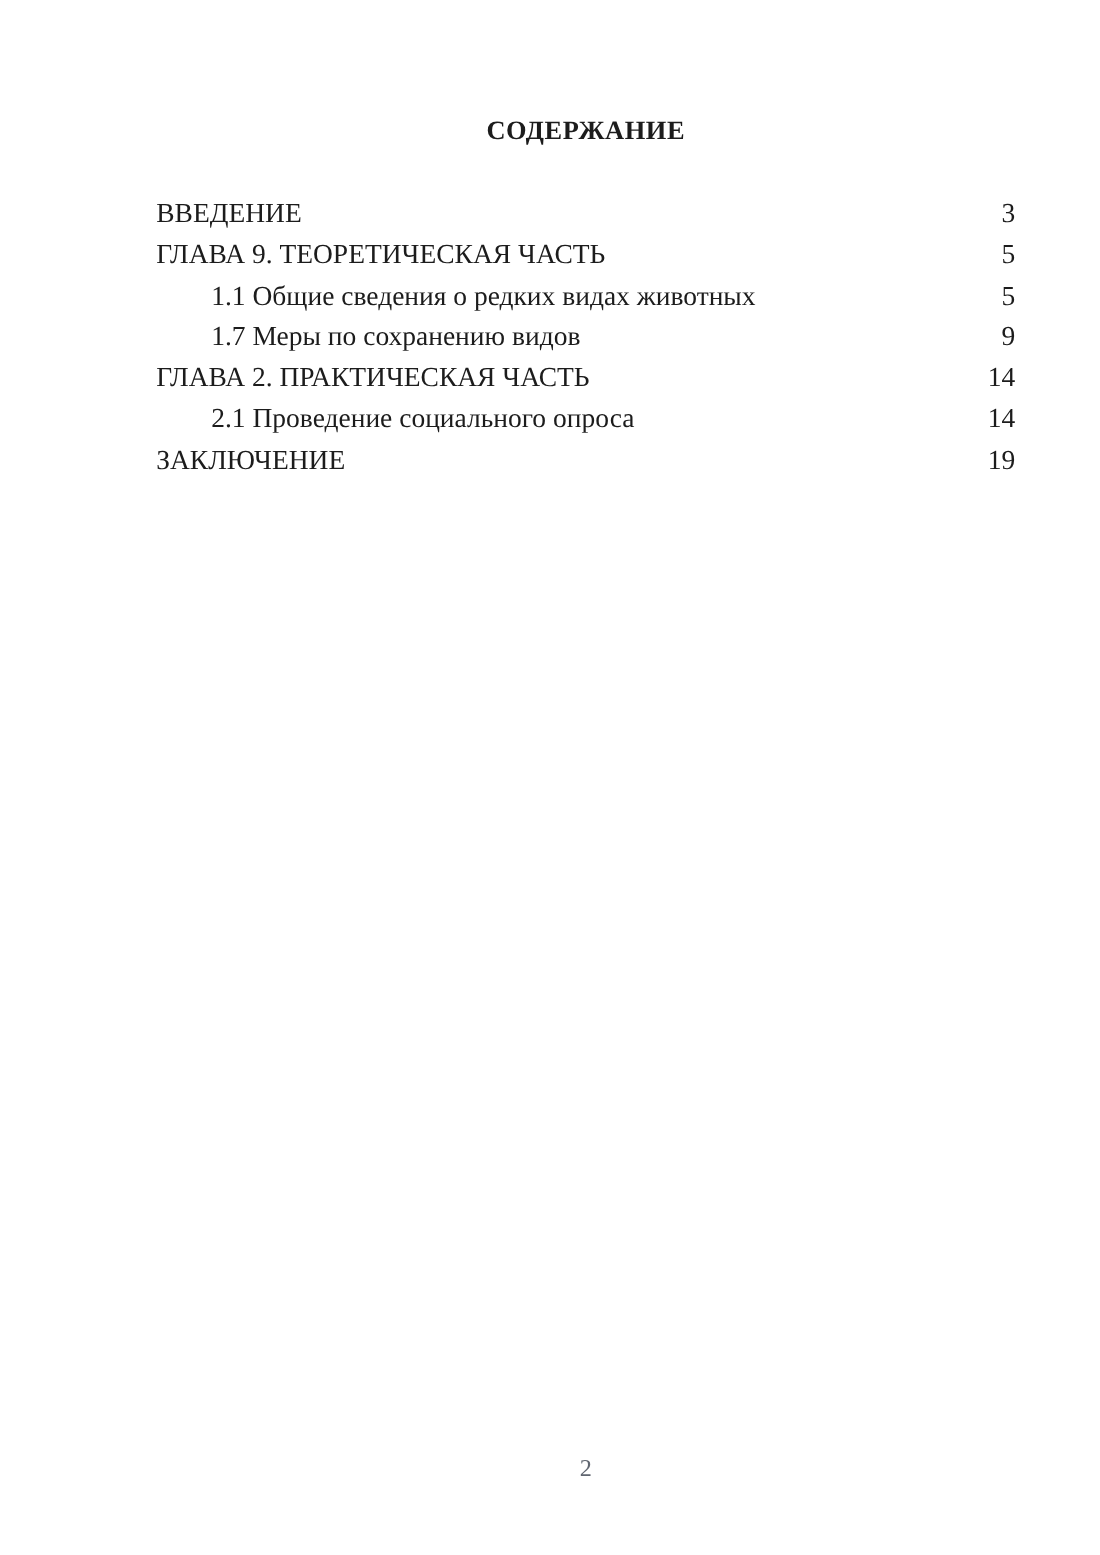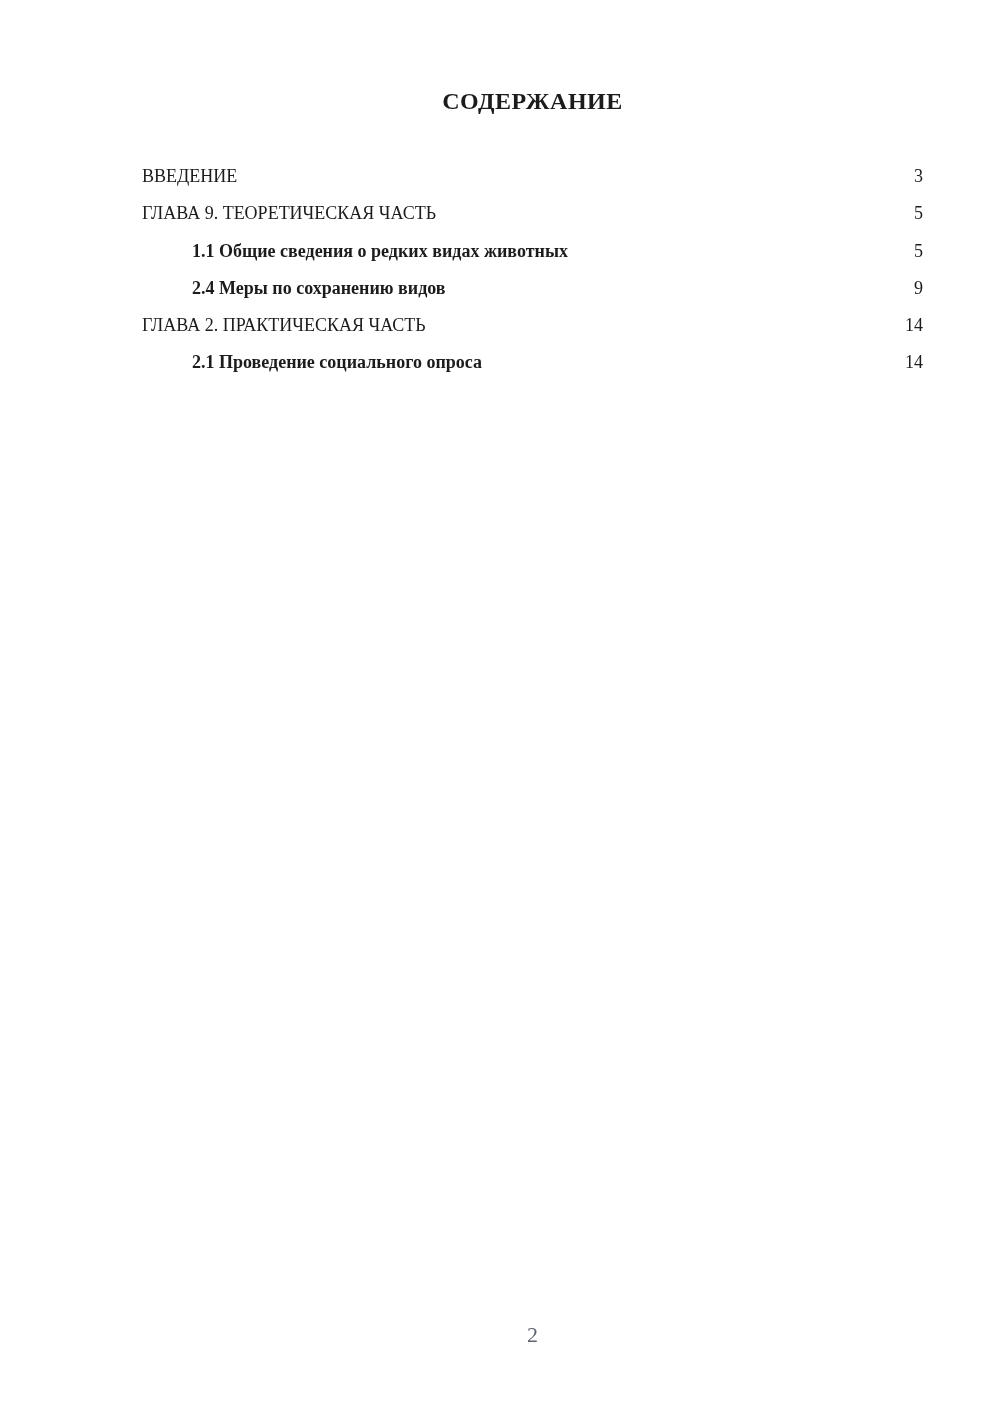--- a/index.html
+++ b/index.html
@@ -17,44 +17,43 @@
   }
   .page {
     position: absolute;
     inset: 0;
     background: #ffffff;
   }
   .content {
     position: absolute;
     left: 142px;
     right: 77px;
-    top: 86px;
+    top: 104px;
   }
   .doc-title {
     margin: 0;
     font-size: 24px;
     line-height: 30px;
     font-weight: bold;
     text-align: center;
     letter-spacing: 0.5px;
     color: #1c1c1c;
   }
   .toc {
     margin-top: 42px;
   }
   .toc-row {
     display: flex;
     align-items: baseline;
-    font-size: 18px;
+    font-size: 25px;
     line-height: 37.3px;
     white-space: nowrap;
   }
   .toc-row.indent .toc-label {
     padding-left: 50px;
-    font-weight: bold;
   }
   .toc-label {
     flex: 1 1 auto;
     overflow: hidden;
   }
   .toc-page {
     flex: 0 0 auto;
     padding-left: 12px;
     text-align: right;
   }
@@ -86,34 +85,38 @@
     <span class="toc-page">5</span>
   </div>
 
   <div class="toc-row indent">
     <span class="toc-label">1.1 Общие сведения о редких видах животных</span>
     <span class="toc-page">5</span>
   </div>
 
 
   <div class="toc-row indent">
-    <span class="toc-label">2.4 Меры по сохранению видов</span>
+    <span class="toc-label">1.7 Меры по сохранению видов</span>
     <span class="toc-page">9</span>
   </div>
 
 
   <div class="toc-row">
     <span class="toc-label">ГЛАВА 2. ПРАКТИЧЕСКАЯ ЧАСТЬ</span>
     <span class="toc-page">14</span>
   </div>
 
   <div class="toc-row indent">
     <span class="toc-label">2.1 Проведение социального опроса</span>
     <span class="toc-page">14</span>
   </div>
 
 
+  <div class="toc-row">
+    <span class="toc-label">ЗАКЛЮЧЕНИЕ</span>
+    <span class="toc-page">19</span>
+  </div>
 
 </div>
   </div>
 
   <div class="footer">2</div>
 </div>
 
 </body></html>

